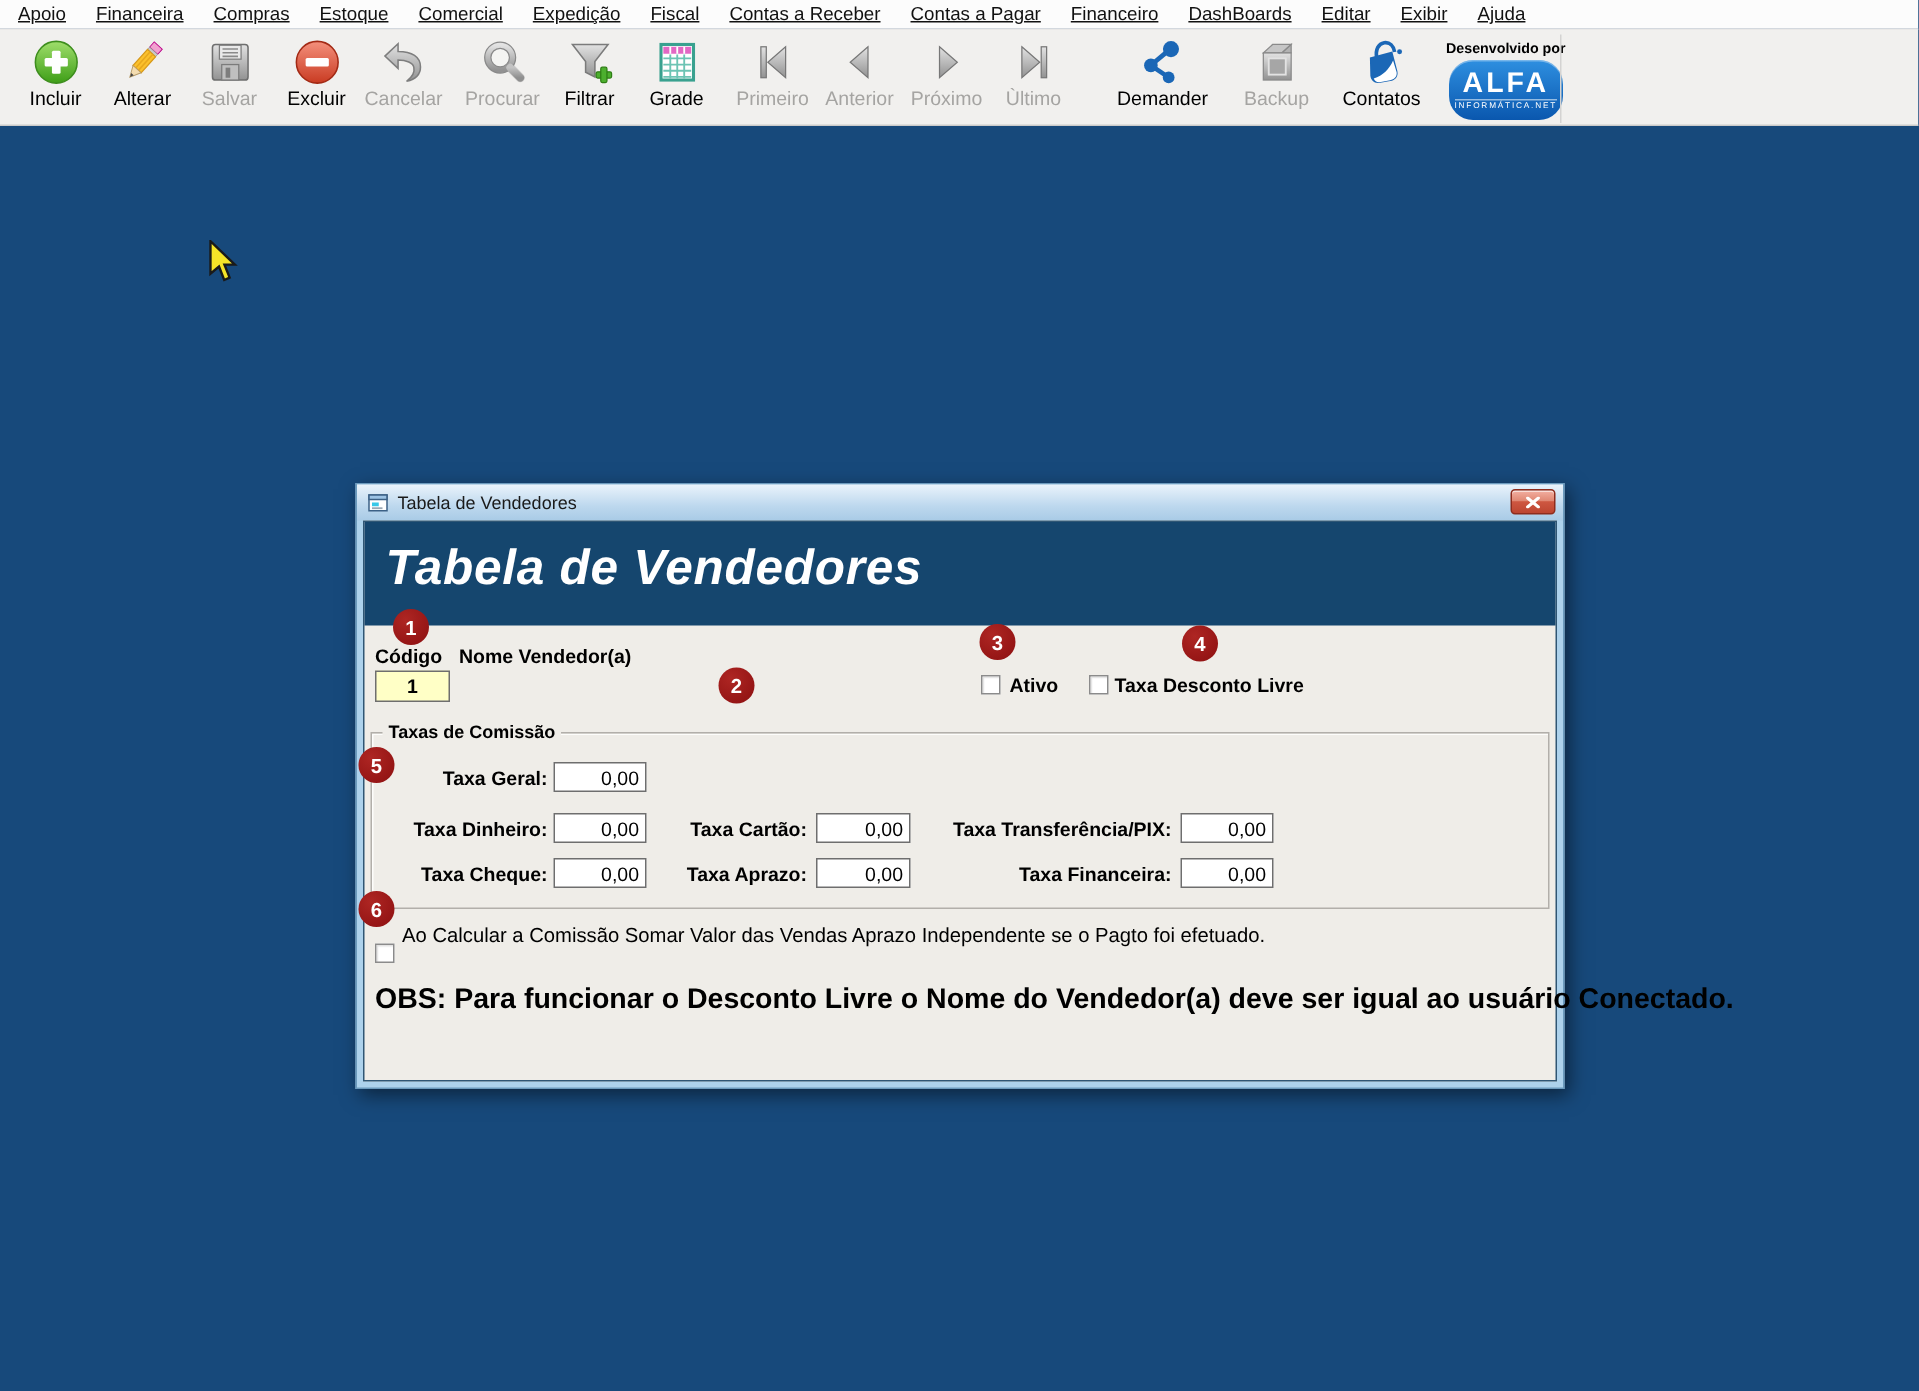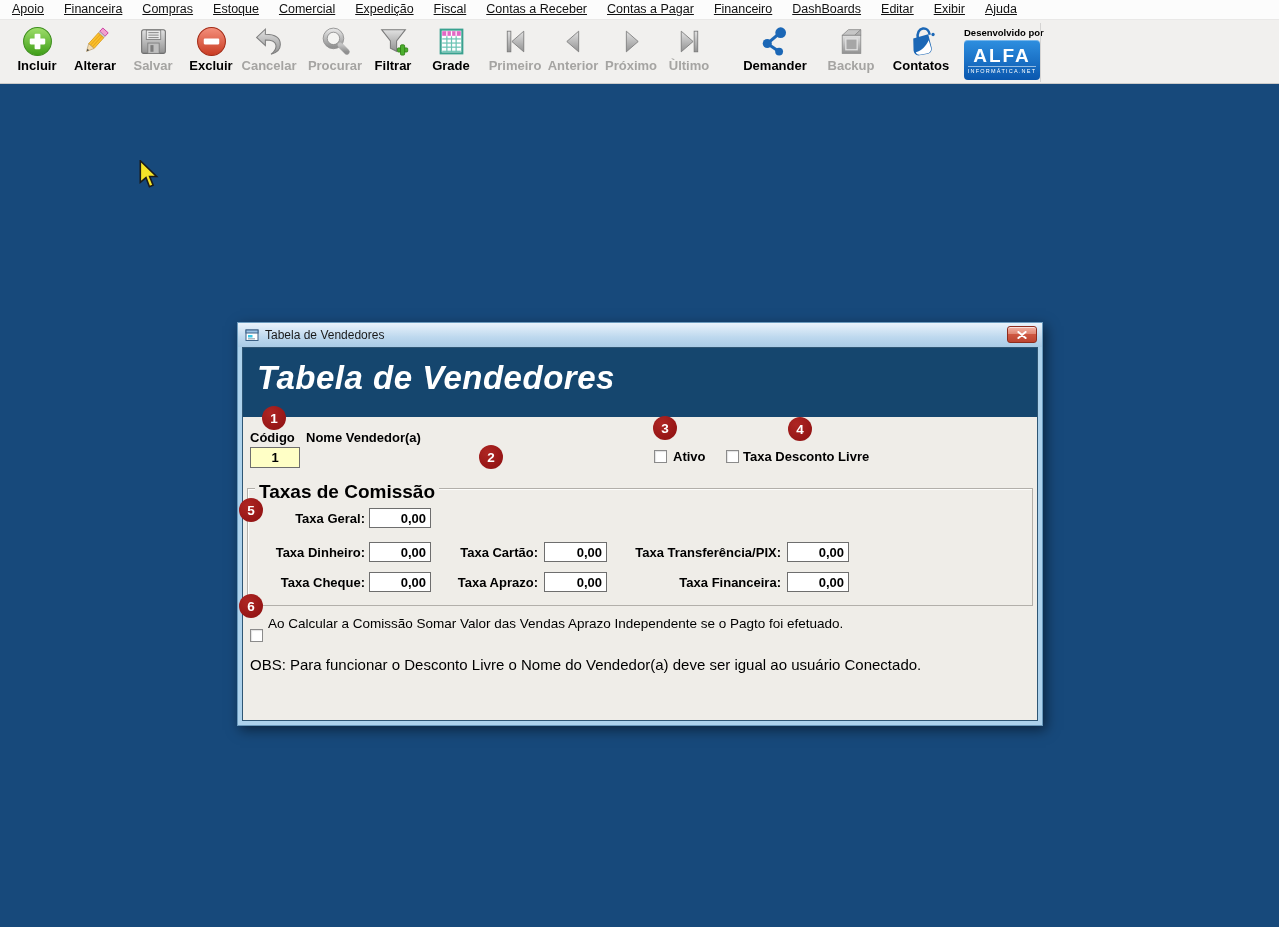--- a/index.html
+++ b/index.html
@@ -13,28 +13,28 @@
     display:flex;align-items:center;padding-left:2px;box-sizing:border-box;
     font-size:12.5px;color:#111;text-decoration:underline;}
   .menu-item{padding:1px 10px 2px;white-space:nowrap;cursor:default;}
   
   .toolbar{position:absolute;top:19px;left:0;width:1279px;height:65px;background:#F1F0EE;
     border-top:1px solid #E9E8E7;border-bottom:1px solid #CCCBCA;box-sizing:border-box;
     display:flex;align-items:flex-start;padding:5px 0 0 8px;}
   .tbtn{width:58px;display:flex;flex-direction:column;align-items:center;gap:1px;flex:none;}
   .ticon{width:33px;height:33px;flex:none;}
   .ticon svg{width:33px;height:33px;display:block;}
-  .tlabel{font-size:13px;font-weight:bold;color:#000;white-space:nowrap;line-height:14px;text-align:right;}
+  .tlabel{font-size:13px;font-weight:normal;color:#000;white-space:nowrap;line-height:14px;text-align:right;}
   .tbtn.disabled .tlabel{color:#A5A4A2;}
   .sp8{margin-left:8px;} .sp6{margin-left:6px;} .sp24{margin-left:24px;}
   .sp12{margin-left:12px;}
   .tb-sep{position:absolute;left:1040px;top:3px;height:59px;width:1px;background:#D4D3D2;}
-  .brand{margin-left:12px;display:flex;flex-direction:column;flex:none;}
+  .brand{margin-left:12px;display:flex;flex-direction:column;align-items:center;flex:none;}
   .brand-tag{font-size:9.5px;font-weight:bold;color:#000;margin:2px 0 2px;}
-  .brand-box{width:76px;height:40px;border-radius:4px;background:linear-gradient(#2E8FE0,#0A57AE);
+  .brand-box{width:76px;height:40px;border-radius:16px;background:linear-gradient(#2E8FE0,#0A57AE);
     color:#fff;display:flex;flex-direction:column;align-items:center;justify-content:center;
     box-shadow:inset 0 1px 0 rgba(255,255,255,.35);}
   .brand-alfa{font-size:19px;font-weight:bold;letter-spacing:2px;line-height:19px;}
   .brand-sub{font-size:5.5px;letter-spacing:1.2px;border-top:1px solid rgba(255,255,255,.55);
     padding-top:1.5px;margin-top:1px;}
   
   .desktop{position:absolute;top:84px;left:0;width:1279px;height:843px;background:#17497B;}
   .cursor{position:absolute;left:138px;top:160px;width:22px;height:30px;}
   
   .dialog{position:absolute;left:237px;top:322px;width:806px;height:404px;
@@ -57,26 +57,26 @@
   .field{position:absolute;background:#fff;border:1px solid #6E6E6E;box-sizing:border-box;
     font-size:13px;font-weight:bold;color:#000;}
   .codigo{left:7px;top:99px;width:50px;height:21px;background:#FFFFC6;text-align:center;line-height:19px;}
   .nome{left:63px;top:99px;width:340px;height:21px;line-height:19px;padding-left:2px;}
   .sel{background:#0B64D0;color:#fff;outline:1px solid #E8A23B;padding:0 1px;}
   .cb{position:absolute;width:13px;height:13px;background:#fff;border:1px solid #8B8B8B;
     box-sizing:border-box;box-shadow:inset 1px 1px 1px rgba(0,0,0,.12);}
   .group{position:absolute;left:4px;top:140px;width:784px;height:116px;
     border:1px solid #B2AFAA;box-shadow:1px 1px 0 #FDFDFB inset;}
   .group-label{position:absolute;left:12px;top:133px;background:#EFEDE8;padding:0 4px;
-    font-weight:bold;font-size:19px;white-space:nowrap;}
+    font-weight:bold;font-size:12px;white-space:nowrap;}
   .tx-label{position:absolute;text-align:right;font-weight:bold;font-size:13px;white-space:nowrap;}
   .tx-field{position:absolute;width:62px;height:20px;background:#fff;border:1px solid #6E6E6E;
-    box-sizing:border-box;font-size:13px;font-weight:bold;text-align:right;
+    box-sizing:border-box;font-size:13px;font-weight:normal;text-align:right;
     padding:1px 4px 0 0;line-height:17px;}
-  .obs{position:absolute;left:7px;top:308px;font-size:15px;font-weight:normal;white-space:nowrap;}
+  .obs{position:absolute;left:7px;top:308px;font-size:19px;font-weight:bold;white-space:nowrap;}
   .cb-bottom-label{position:absolute;left:25px;top:268px;font-size:13.5px;font-weight:normal;white-space:nowrap;}
   .badge{position:absolute;width:24px;height:24px;border-radius:50%;
     background:radial-gradient(circle at 35% 30%,#AE2623,#8C0F10);
     color:#fff;font-size:13.5px;font-weight:bold;display:flex;align-items:center;
     justify-content:center;z-index:5;}
   .b1{left:19px;top:58px;} .b2{left:236px;top:97px;} .b3{left:410px;top:68px;}
   .b4{left:545px;top:69px;} .b5{left:-4px;top:150px;} .b6{left:-4px;top:246px;}
 </style>
 </head>
 <body>

